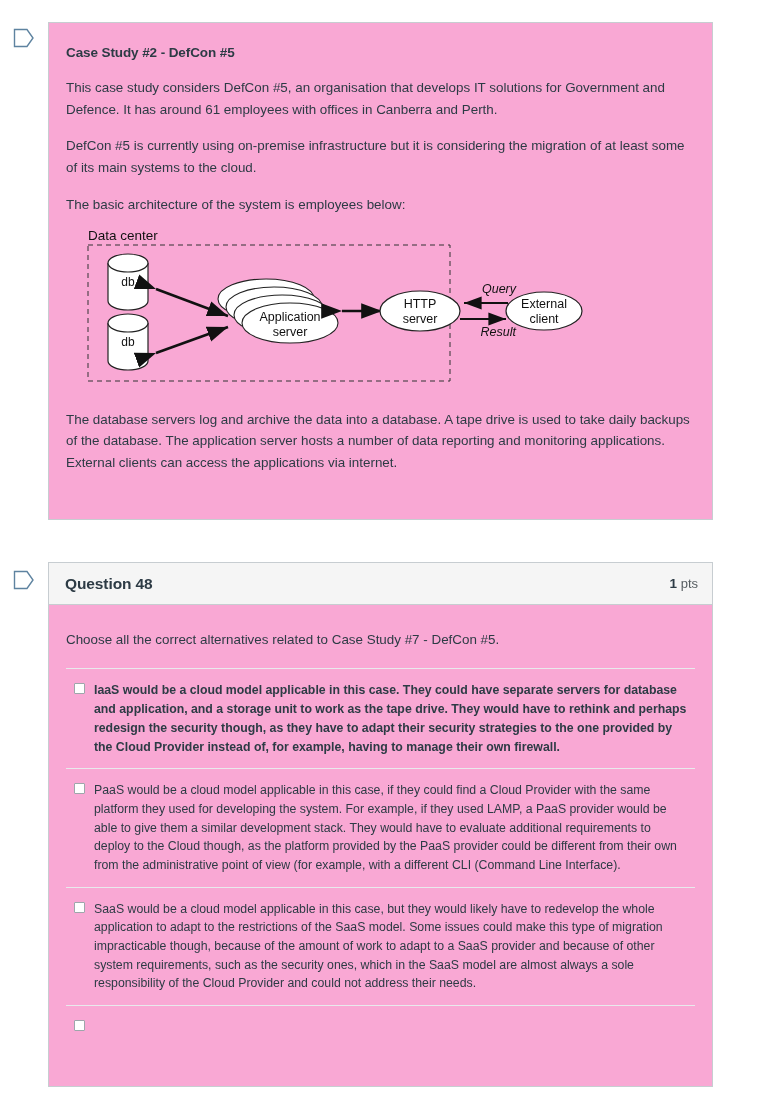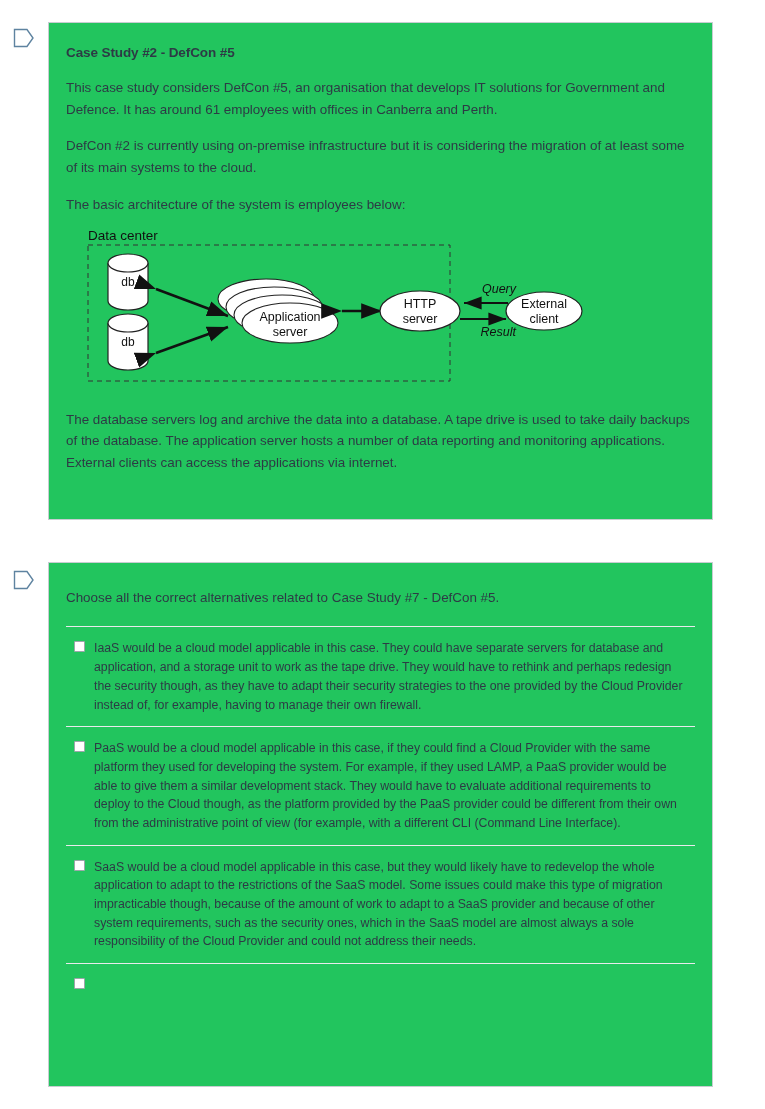--- a/index.html
+++ b/index.html
@@ -29,21 +29,21 @@
     left: 13px;
   }
   .flag-marker svg { display: block; }
 
   
   .q-card {
     position: absolute;
     left: 48px;
     width: 665px;
     border: 1px solid #c7cdd1;
-    background: #22c55e;
+    background: #f9a8d4;
     box-sizing: border-box;
   }
   #card-casestudy {
     top: 22px;
     height: 498px;
   }
   #card-q48 {
     top: 562px;
     height: 525px;
   }
@@ -110,21 +110,21 @@
   .answers {
     margin-top: 4px;
   }
   .answer {
     display: flex;
     align-items: flex-start;
     padding: 12px 8px 12px 8px;
     border-top: 1px solid #e8eaec;
     box-sizing: border-box;
   }
-  .answer:first-child { border-top: 1px solid #e8eaec; }
+  .answer:first-child { border-top: 1px solid #e8eaec; font-weight: bold; }
   .answer-check {
     width: 11px;
     height: 11px;
     min-width: 11px;
     border: 1px solid #9ea6ab;
     border-radius: 1px;
     background: #fff;
     margin: 2px 9px 0 0;
     box-sizing: border-box;
   }
@@ -145,21 +145,21 @@
       <path d="M1.5 1.5 H14 L20 10 L14 18.5 H1.5 Z" fill="#ffffff" stroke="#5e83a0" stroke-width="1.4"></path>
     </svg>
   </div>
 
   <div class="q-card" id="card-casestudy">
     <div class="q-body">
 
       <div class="cs-title">Case Study #2 - DefCon #5</div>
 
       <p class="cs-para">This case study considers DefCon #5, an organisation that develops IT solutions for Government and Defence. It has around 61 employees with offices in Canberra and Perth.</p>
-      <p class="cs-para">DefCon #2 is currently using on-premise infrastructure but it is considering the migration of at least some of its main systems to the cloud.</p>
+      <p class="cs-para">DefCon #5 is currently using on-premise infrastructure but it is considering the migration of at least some of its main systems to the cloud.</p>
       <p class="cs-para">The basic architecture of the system is employees below:</p>
 
       <div class="diagram-wrap">
         <svg width="510" height="160" viewBox="0 0 510 160">
           <defs>
             <marker id="ah" markerWidth="9" markerHeight="9" refX="8" refY="3" orient="auto" markerUnits="strokeWidth">
               <path d="M0,0 L8,3 L0,6 Z" fill="#111"></path>
             </marker>
           </defs>
 
@@ -217,20 +217,24 @@
   </div>
 
   <div class="flag-marker" style="top:570px;">
     <svg width="22" height="20" viewBox="0 0 22 20">
       <path d="M1.5 1.5 H14 L20 10 L14 18.5 H1.5 Z" fill="#ffffff" stroke="#5e83a0" stroke-width="1.4"></path>
     </svg>
   </div>
 
   <div class="q-card" id="card-q48">
 
+    <div class="q-header">
+      <span class="q-title">Question 48</span>
+      <span class="q-points"><span class="pts-num">1</span> <span>pts</span></span>
+    </div>
 
     <div style="padding: 0 17px;">
       <p class="q-prompt">Choose all the correct alternatives related to Case Study #7 - DefCon #5.</p>
 
       <div class="answers">
 
         <div class="answer">
           <span class="answer-check"></span>
           <span class="answer-text">IaaS would be a cloud model applicable in this case. They could have separate servers for database and application, and a storage unit to work as the tape drive. They would have to rethink and perhaps redesign the security though, as they have to adapt their security strategies to the one provided by the Cloud Provider instead of, for example, having to manage their own firewall.</span>
         </div>

